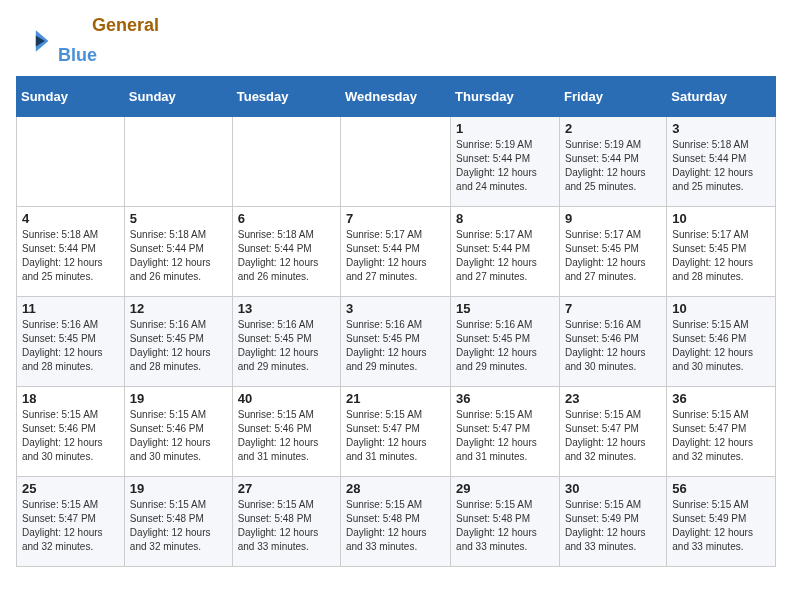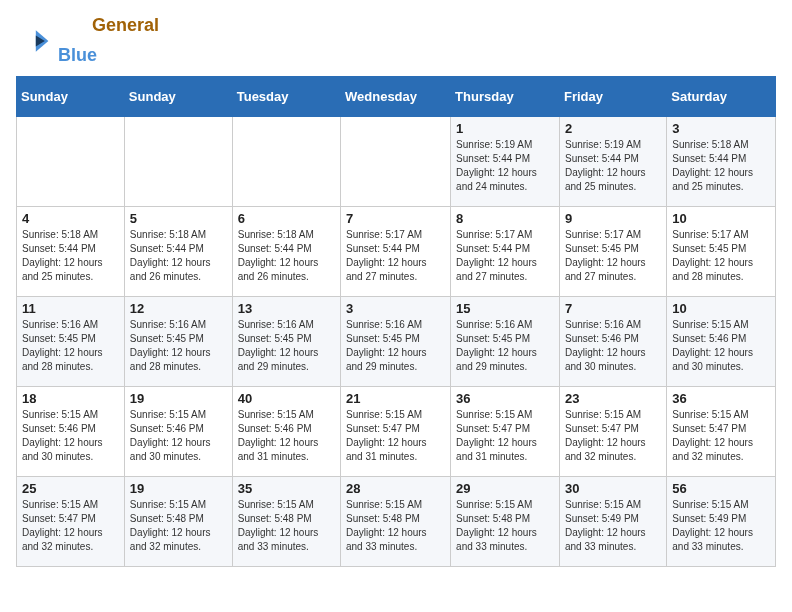--- a/index.html
+++ b/index.html
@@ -313,21 +313,21 @@
 and 32 minutes.</div>
         </td>
         <td>
           <span class="day-number">19</span>
           <div class="day-info" style="white-space: pre-line;">Sunrise: 5:15 AM
 Sunset: 5:48 PM
 Daylight: 12 hours
 and 32 minutes.</div>
         </td>
         <td>
-          <span class="day-number">35</span>
+          <span class="day-number">27</span>
           <div class="day-info" style="white-space: pre-line;">Sunrise: 5:15 AM
 Sunset: 5:48 PM
 Daylight: 12 hours
 and 33 minutes.</div>
         </td>
         <td>
           <span class="day-number">28</span>
           <div class="day-info" style="white-space: pre-line;">Sunrise: 5:15 AM
 Sunset: 5:48 PM
 Daylight: 12 hours

